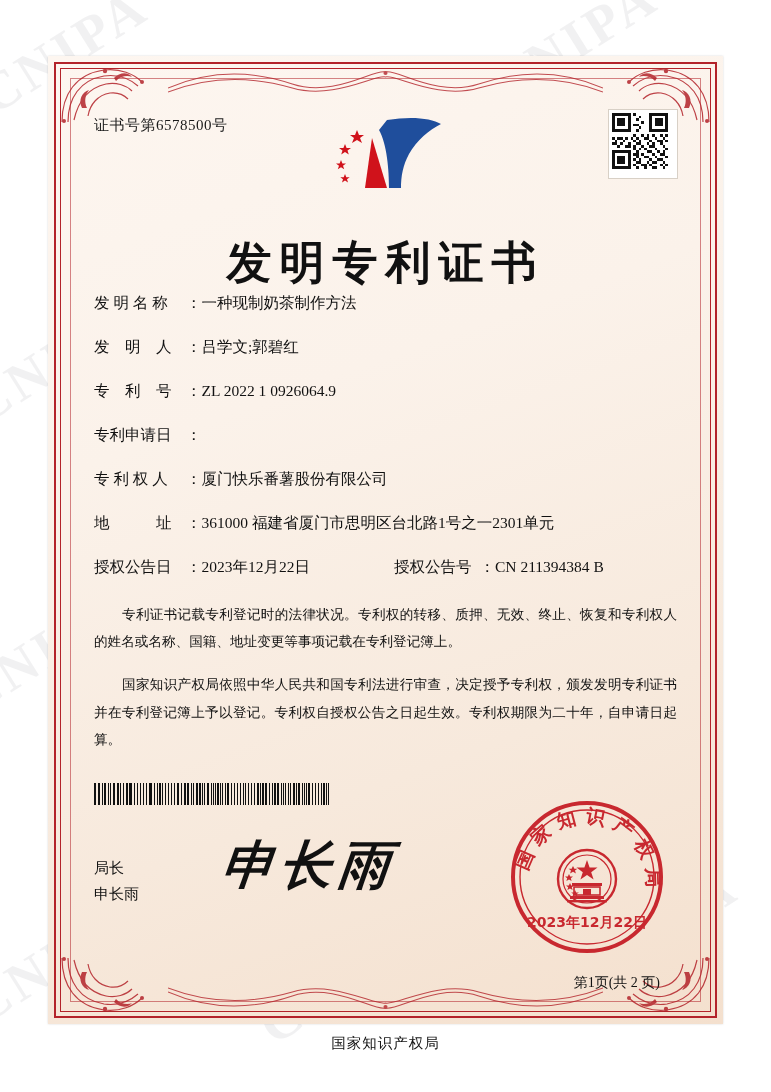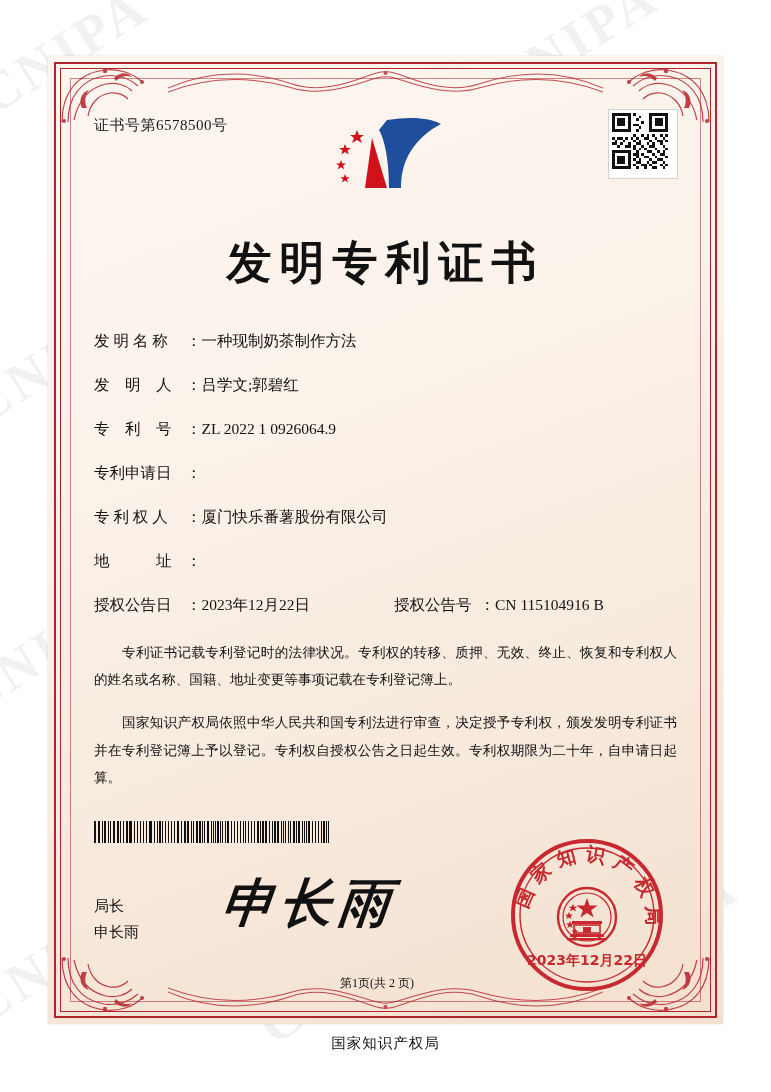--- a/index.html
+++ b/index.html
@@ -105,21 +105,21 @@
     margin-top:98px;
     text-align:center;
     font-size:45px;
     font-weight:bold;
     letter-spacing:8px;
     color:#111;
     font-family:"DejaVu Sans", sans-serif;
   }
 
   
-  .fields{margin-top:38px;}
+  .fields{}
   .field{
     display:flex;
     align-items:baseline;
     font-size:15.5px;
     color:#111;
     margin-bottom:23px;
   }
   .f-label{
     width:92px;
     flex:0 0 92px;
@@ -185,22 +185,22 @@
     position:absolute;
     right:10px;top:-22px;
     width:160px;height:160px;
   }
   .seal svg{width:100%;height:100%;display:block;}
 
   
   .page-no{
     position:absolute;
     left:0;right:17px;bottom:2px;
-    text-align:center;
-    font-size:12px;
+    text-align:right;
+    font-size:14px;
     color:#111;
   }
 
   .bottom-note{
     position:absolute;
     left:0;right:0;top:1034px;
     text-align:center;
     font-size:14.5px;
     color:#111;
     letter-spacing:1px;
@@ -446,32 +446,33 @@
 
       <div class="field">
         <span class="f-label">专 利 权 人</span>
         <span class="f-colon">：</span>
         <span class="f-value">厦门快乐番薯股份有限公司</span>
       </div>
 
       <div class="field">
         <span class="f-label">地　　　址</span>
         <span class="f-colon">：</span>
+        <span class="f-value">361000 福建省厦门市思明区台北路1号之一2301单元</span>
       </div>
 
       <div class="field field-row2">
         <span class="half left">
           <span class="f-label-wide">授权公告日</span>
           <span class="f-colon">：</span>
           <span>2023年12月22日</span>
         </span>
         <span class="half right">
           <span class="f-label-nw">授权公告号</span>
           <span class="f-colon">：</span>
-          <span>CN 115104916 B</span>
+          <span>CN 211394384 B</span>
         </span>
       </div>
 
     </div>
 
     <div class="para second">专利证书记载专利登记时的法律状况。专利权的转移、质押、无效、终止、恢复和专利权人的姓名或名称、国籍、地址变更等事项记载在专利登记簿上。</div>
     <div class="para">国家知识产权局依照中华人民共和国专利法进行审查，决定授予专利权，颁发发明专利证书并在专利登记簿上予以登记。专利权自授权公告之日起生效。专利权期限为二十年，自申请日起算。</div>
 
     <div class="barcode" id="barcode">
         <i style="width:3px;margin-right:2px;"></i>

